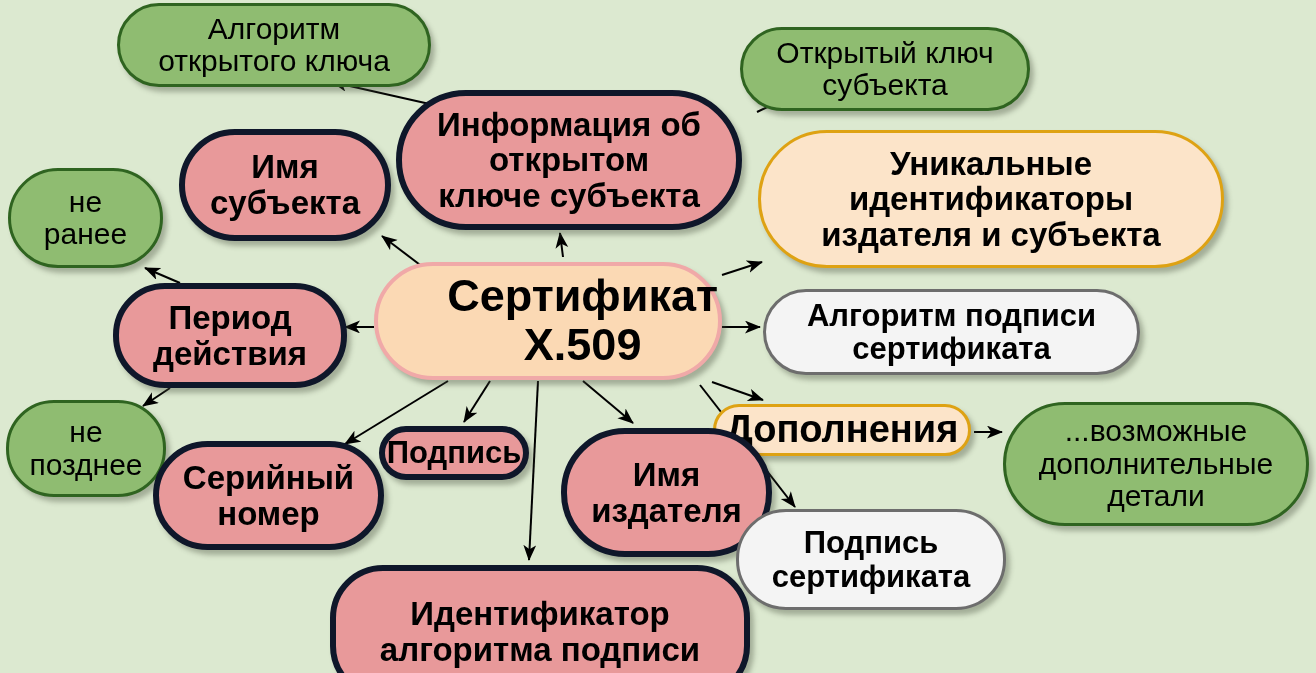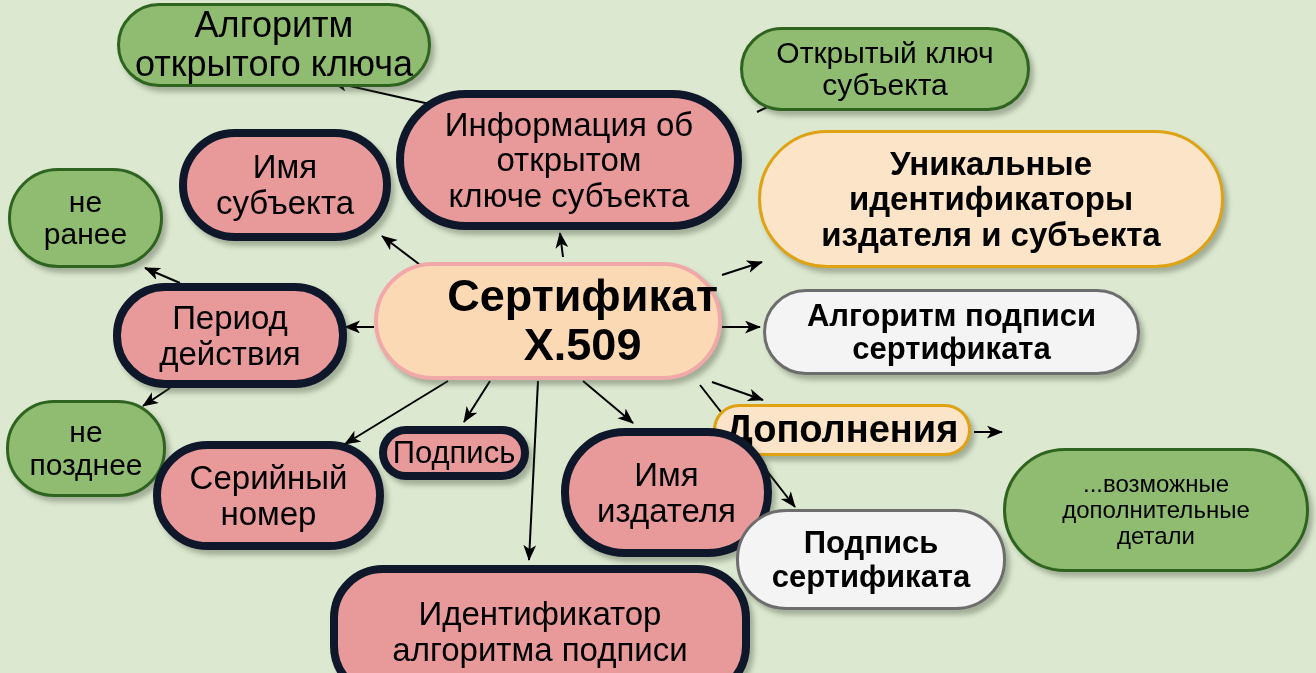--- a/index.html
+++ b/index.html
@@ -34,22 +34,22 @@
     white-space: pre-line;
     box-shadow: 4px 5px 5px rgba(70,80,60,0.38);
     z-index: 5;
   }
   .n-green {
     background: #8fbc71;
     border: 3px solid #2f6420;
   }
   .n-pink {
     background: #e8999a;
-    border: 8px solid #0f172a;
-    font-weight: normal;
+    border: 6px solid #0f172a;
+    font-weight: bold;
   }
   .n-peach {
     background: #fbd9b4;
     border: 4px solid #f0a9a8;
     font-weight: bold;
   }
   .n-cream {
     background: #fce4c9;
     border: 3px solid #dea213;
     font-weight: bold;
@@ -85,21 +85,21 @@
         <line x1="490" y1="381" x2="464" y2="422" stroke="#000000" stroke-width="2" marker-end="url(#arrowhead)"></line>
         <line x1="538" y1="381" x2="529" y2="560" stroke="#000000" stroke-width="2" marker-end="url(#arrowhead)"></line>
         <line x1="583" y1="381" x2="633" y2="423" stroke="#000000" stroke-width="2" marker-end="url(#arrowhead)"></line>
         <line x1="712" y1="382" x2="763" y2="400" stroke="#000000" stroke-width="2" marker-end="url(#arrowhead)"></line>
         <line x1="700" y1="385" x2="795" y2="507" stroke="#000000" stroke-width="2" marker-end="url(#arrowhead)"></line>
         <line x1="974" y1="432" x2="1002" y2="432" stroke="#000000" stroke-width="2" marker-end="url(#arrowhead)"></line>
       </g>
   </svg>
 
   <div id="node-layer">
-      <div class="node n-green" style="left: 117px; top: 3px; width: 314px; height: 84px; font-size: 36px; border-radius: 42px;"><span>Алгоритм
+      <div class="node n-green" style="left: 117px; top: 3px; width: 314px; height: 84px; font-size: 30px; border-radius: 42px;"><span>Алгоритм
 открытого ключа</span></div>
       <div class="node n-green" style="left: 740px; top: 3px; width: 290px; height: 84px; font-size: 30px; border-radius: 42px; margin-top: 24px;"><span>Открытый ключ
 субъекта</span></div>
       <div class="node n-pink" style="left: 179px; top: 129px; width: 212px; height: 112px; font-size: 33px; border-radius: 56px;"><span>Имя
 субъекта</span></div>
       <div class="node n-pink" style="left: 396px; top: 90px; width: 346px; height: 140px; font-size: 33px; border-radius: 70px;"><span>Информация об
 открытом
 ключе субъекта</span></div>
       <div class="node n-cream" style="left: 758px; top: 130px; width: 466px; height: 138px; font-size: 33px; border-radius: 69px;"><span>Уникальные
 идентификаторы
@@ -108,21 +108,21 @@
 ранее</span></div>
       <div class="node n-pink" style="left: 113px; top: 283px; width: 234px; height: 105px; font-size: 33px; border-radius: 52px;"><span>Период
 действия</span></div>
       <div class="node n-peach" style="left: 374px; top: 262px; width: 348px; height: 118px; font-size: 45px; border-radius: 59px; justify-content: flex-end;"><span>Сертификат
 X.509</span></div>
       <div class="node n-white" style="left: 763px; top: 289px; width: 377px; height: 86px; font-size: 31px; border-radius: 50px;"><span>Алгоритм подписи
 сертификата</span></div>
       <div class="node n-green" style="left: 6px; top: 400px; width: 160px; height: 97px; font-size: 30px; border-radius: 48px;"><span>не
 позднее</span></div>
       <div class="node n-cream" style="left: 713px; top: 404px; width: 258px; height: 52px; font-size: 38px; border-radius: 26px;"><span>Дополнения</span></div>
-      <div class="node n-green" style="left: 1003px; top: 402px; width: 306px; height: 124px; font-size: 24px; border-radius: 62px; margin-top: 46px;"><span>...возможные
+      <div class="node n-green" style="left: 1003px; top: 402px; width: 306px; height: 124px; font-size: 30px; border-radius: 62px;"><span>...возможные
 дополнительные
 детали</span></div>
       <div class="node n-pink" style="left: 153px; top: 441px; width: 231px; height: 109px; font-size: 33px; border-radius: 55px;"><span>Серийный
 номер</span></div>
       <div class="node n-pink" style="left: 379px; top: 426px; width: 150px; height: 54px; font-size: 31px; border-radius: 27px;"><span>Подпись</span></div>
       <div class="node n-pink" style="left: 561px; top: 428px; width: 211px; height: 129px; font-size: 33px; border-radius: 64px;"><span>Имя
 издателя</span></div>
       <div class="node n-white" style="left: 736px; top: 509px; width: 270px; height: 101px; font-size: 31px; border-radius: 50px; justify-content: center;"><span>Подпись
 сертификата</span></div>
       <div class="node n-pink" style="left: 330px; top: 565px; width: 420px; height: 134px; font-size: 33px; border-radius: 53px;"><span>Идентификатор

